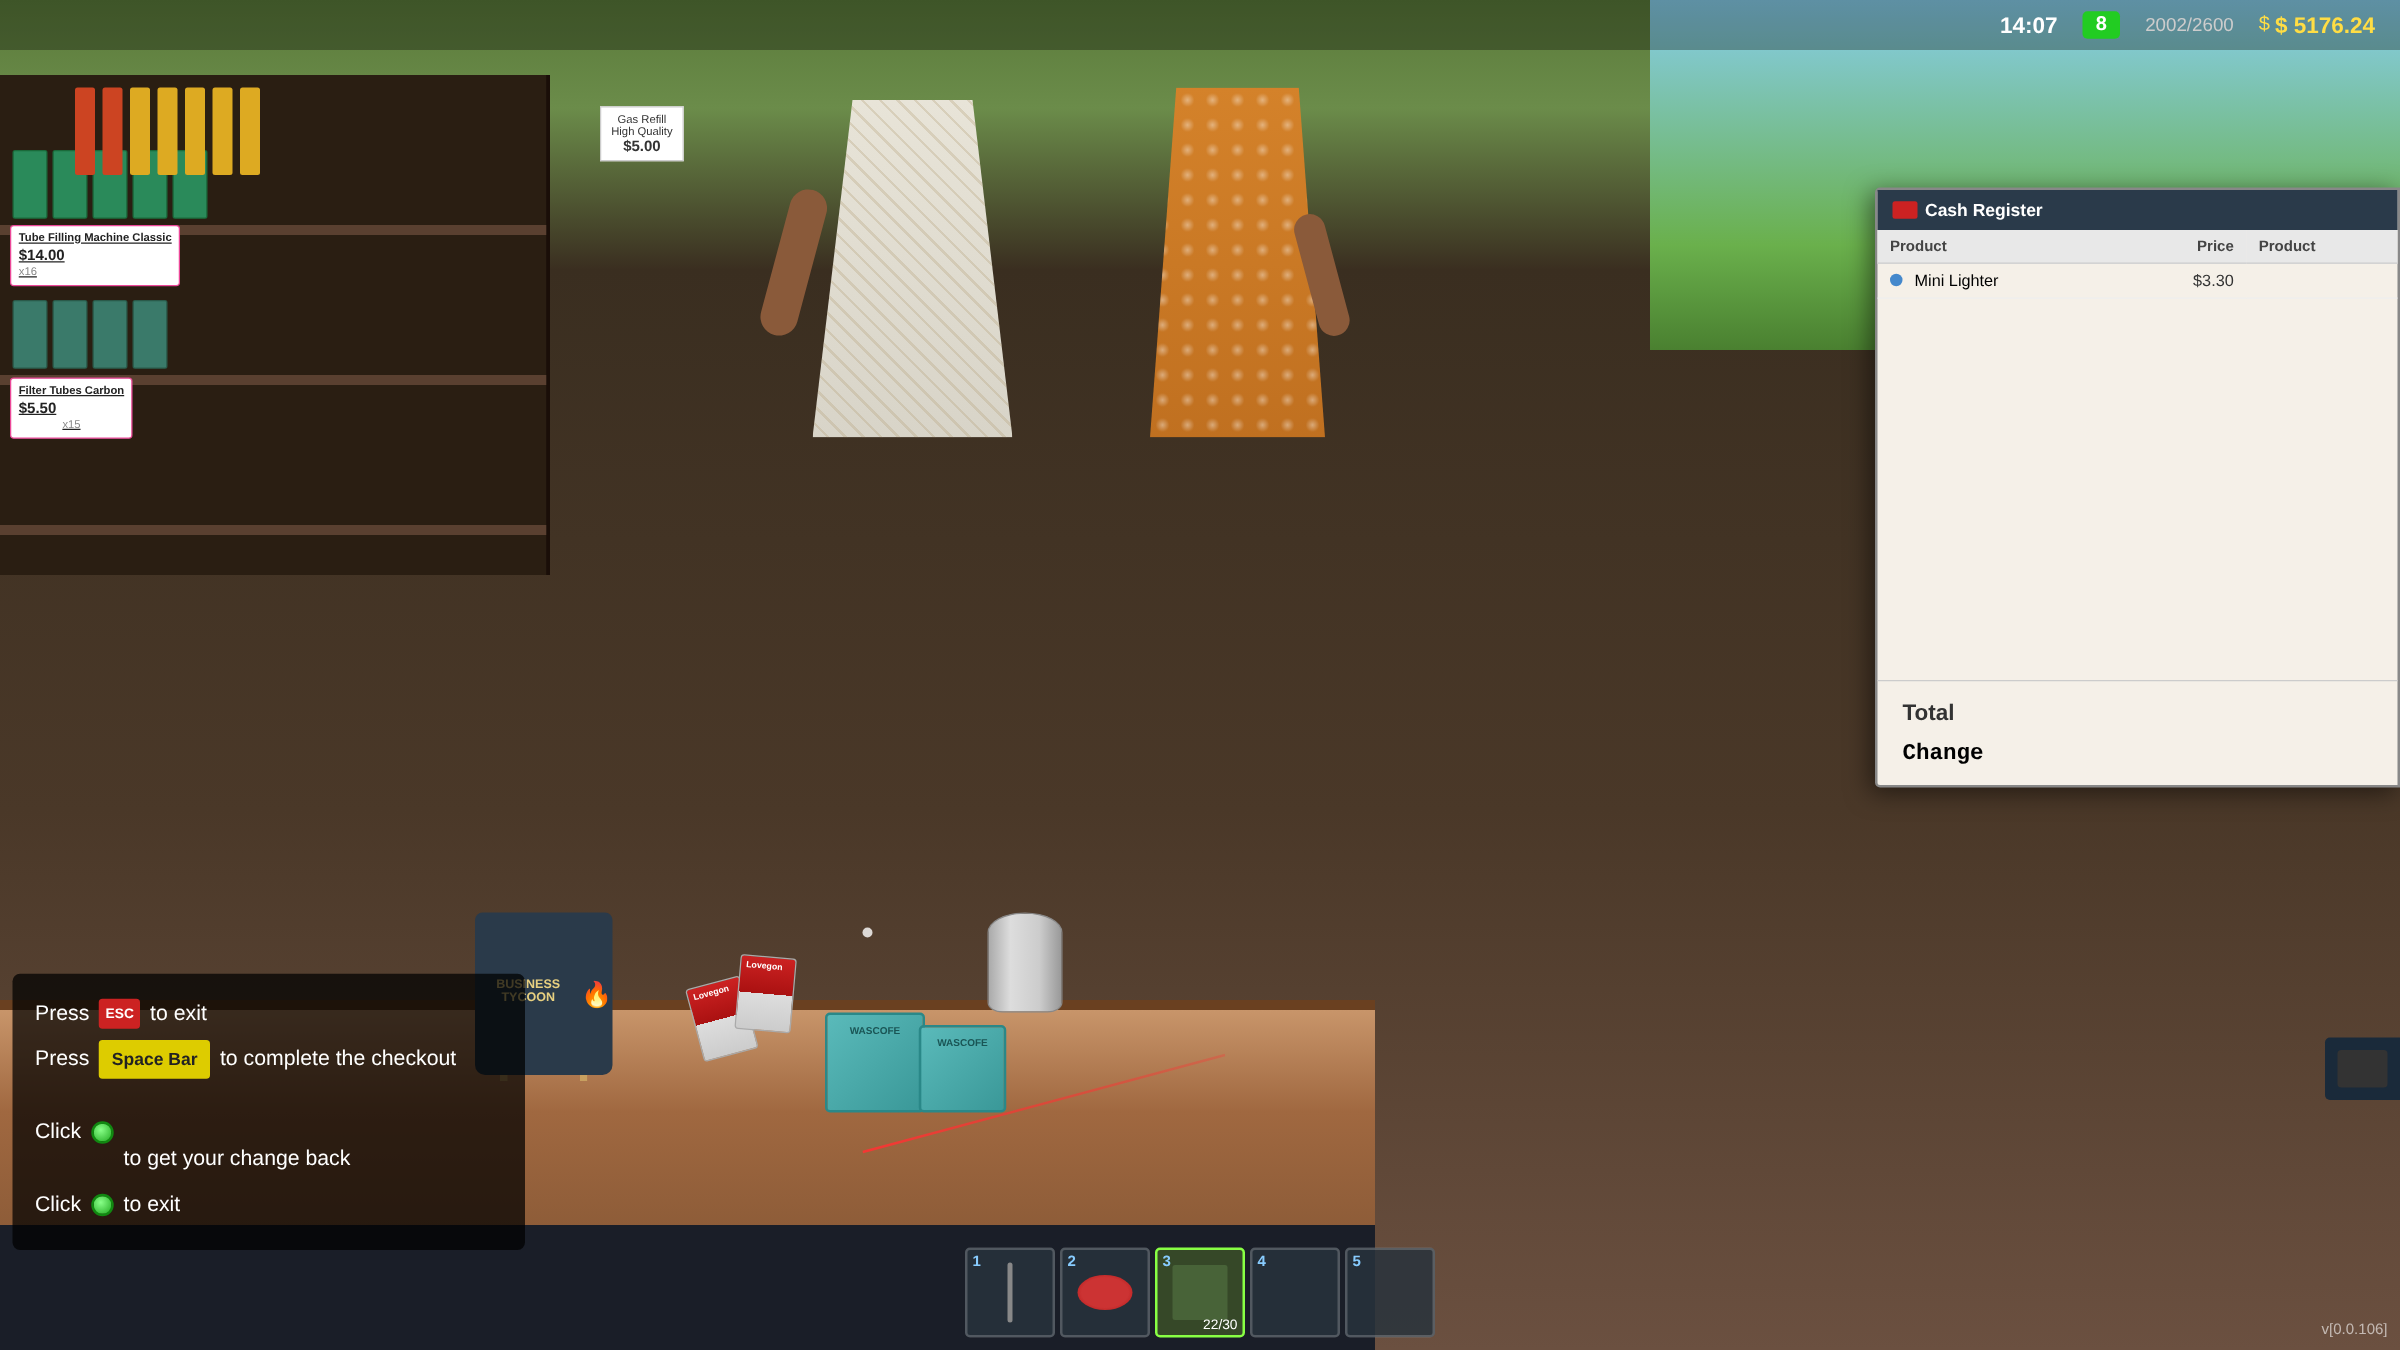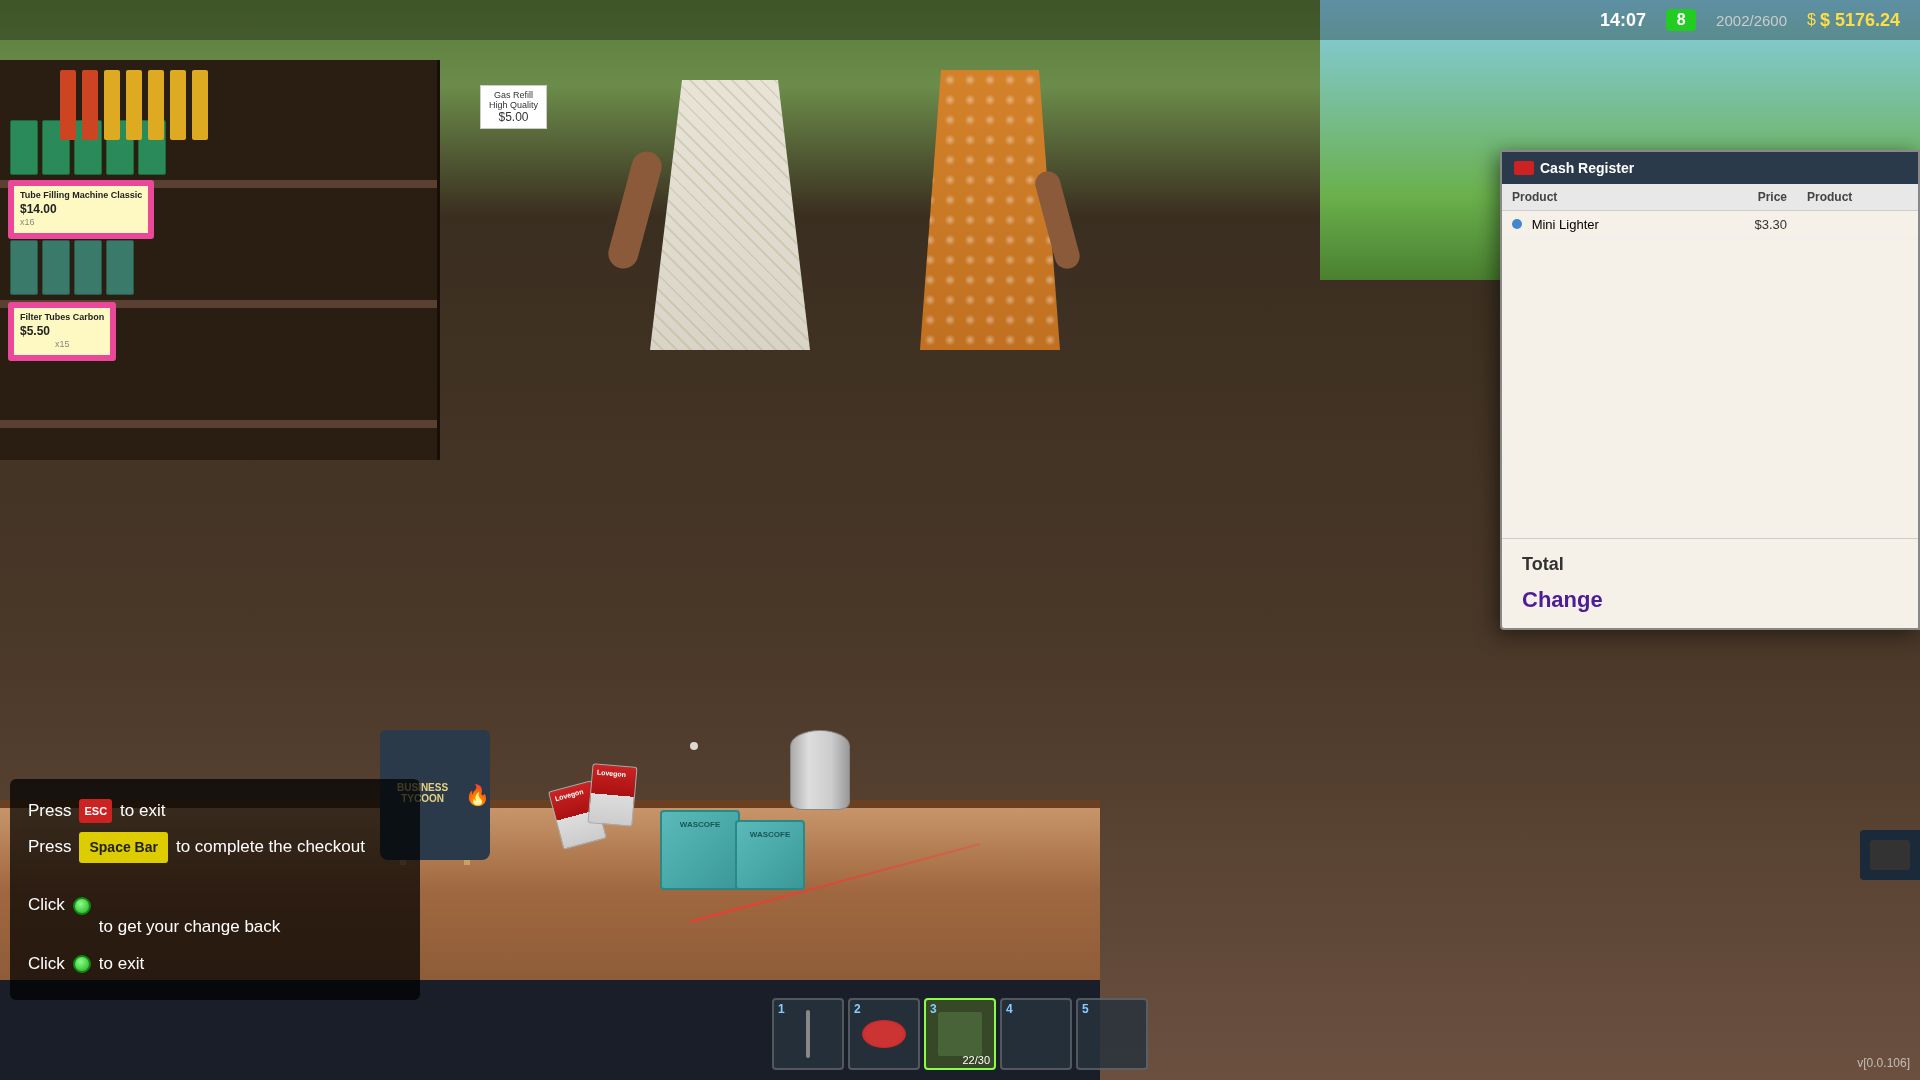--- a/index.html
+++ b/index.html
@@ -196,23 +196,24 @@
       color: #333;
     }
 
     .register-change-row {
       display: flex;
       justify-content: space-between;
       align-items: center;
     }
 
     .register-change-label {
-      font-size: 22px;
-      font-weight: bold;
-      color: #4c1d95;
+      font-size: 18px;
+      font-weight: bold;
+      color: #000000;
+      font-family: Liberation Mono, monospace;
     }
 
     
     #bottom-instructions {
       position: absolute;
       bottom: 80px;
       left: 10px;
       width: 410px;
       background: rgba(0, 0, 0, 0.72);
       border-radius: 6px;
@@ -515,27 +516,28 @@
       width: 140px;
       height: 280px;
       background: radial-gradient(circle 8px, rgba(255,255,255,0.4) 0%, transparent 70%);
       background-size: 20px 20px;
       clip-path: polygon(15% 0%, 85% 0%, 100% 100%, 0% 100%);
     }
 
     
     .shelf-price-tag {
       position: absolute;
-      background: #fef9c3;
-      border: 6px solid #ec4899;
+      background: #ffffff;
+      border: 1px solid #ec4899;
       border-radius: 3px;
       padding: 4px 6px;
       font-size: 10px;
       color: #222;
       line-height: 1.3;
+      text-decoration: underline;
     }
 
     
     .gas-refill-sign {
       position: absolute;
       top: 85px;
       left: 480px;
       background: white;
       border: 1px solid #ccc;
       padding: 4px 8px;
@@ -610,21 +612,21 @@
       <div style="width:16px;height:70px;background:#ddaa22;border-radius:2px;"></div>
       <div style="width:16px;height:70px;background:#ddaa22;border-radius:2px;"></div>
       <div style="width:16px;height:70px;background:#ddaa22;border-radius:2px;"></div>
       <div style="width:16px;height:70px;background:#ddaa22;border-radius:2px;"></div>
     </div>
   </div>
 
   <div class="gas-refill-sign">
     <div>Gas Refill</div>
     <div>High Quality</div>
-    <div style="font-weight:normal; font-size:12px;">$5.00</div>
+    <div style="font-weight:bold; font-size:12px;">$5.00</div>
   </div>
 
   <div class="customer-area">
 
     <div class="person-1">
       <div class="person-dress"></div>
       <div class="person-dress-pattern"></div>
 
       <div style="position:absolute;bottom:80px;left:0;width:30px;height:120px;background:#8a5a3a;border-radius:15px;transform:rotate(15deg);"></div>
     </div>

